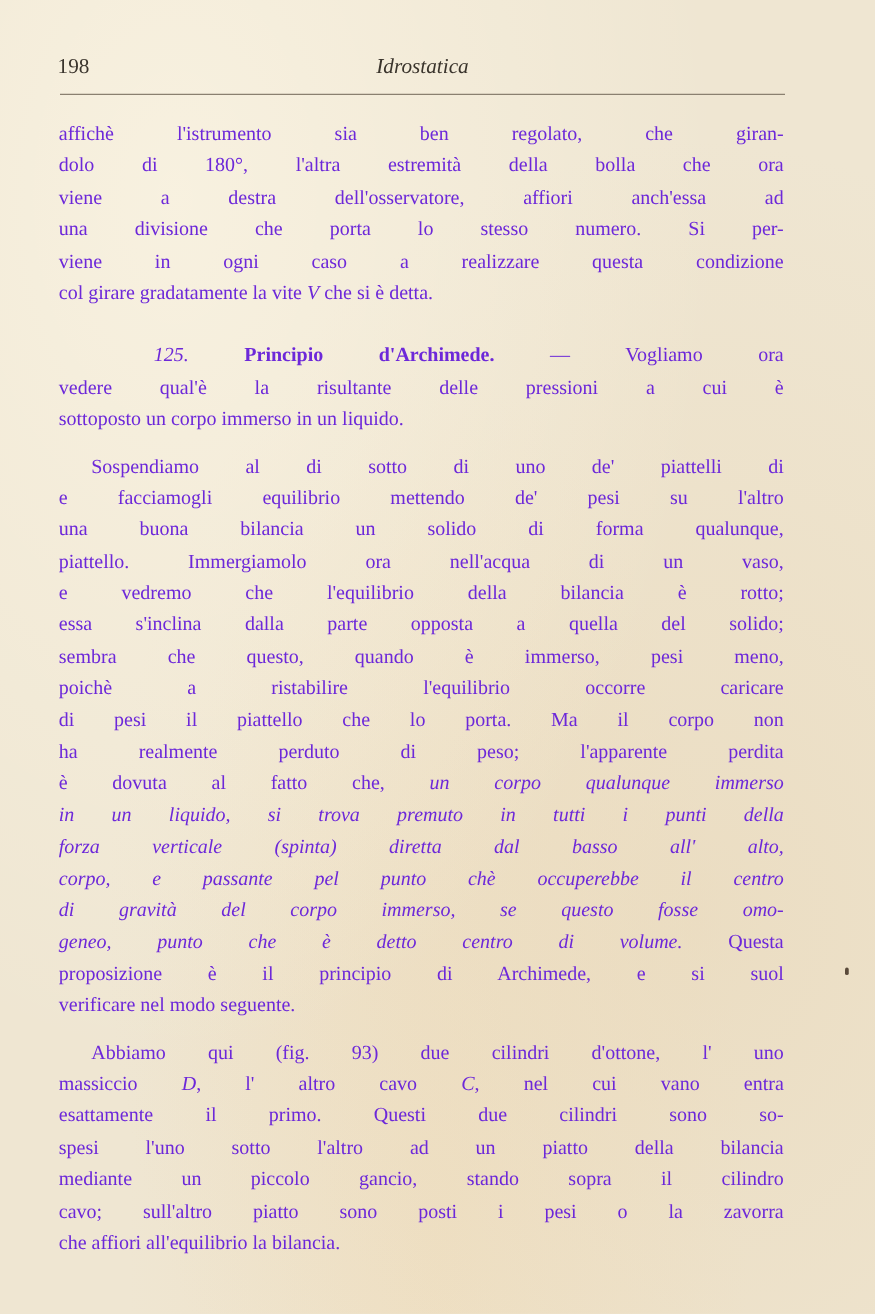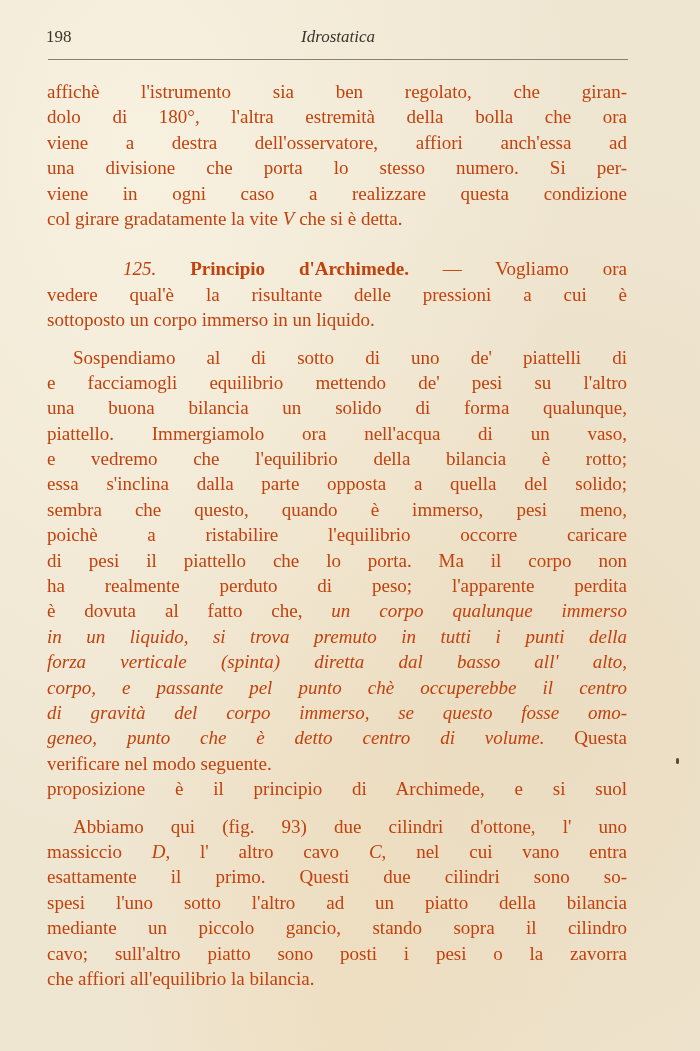--- a/index.html
+++ b/index.html
@@ -15,21 +15,21 @@
         radial-gradient(ellipse at 20% 15%, rgba(255,250,235,0.55), rgba(255,250,235,0) 55%),
         radial-gradient(ellipse at 80% 70%, rgba(230,210,175,0.45), rgba(230,210,175,0) 60%),
         radial-gradient(ellipse at 50% 95%, rgba(240,220,185,0.5), rgba(240,220,185,0) 50%);
       position: relative;
       font-family: "DejaVu Serif", "Liberation Serif", serif;
       color: #2a2622;
     }
     .page {
       position: absolute;
       left: 0;
-      top: 0;
+      top: 16px;
       width: 700px;
       height: 926px;
       text-decoration: underline;
     }
     .running-head {
       position: absolute;
       left: 46px;
       top: 27px;
       width: 584px;
       height: 26px;
@@ -65,25 +65,25 @@
       position: absolute;
       left: 47px;
       top: 79px;
       width: 580px;
     }
     .line {
       display: block;
       height: 25.4px;
       line-height: 25.4px;
       font-family: "Liberation Serif", serif;
-      font-size: 19px;
+      font-size: 16px;
       white-space: nowrap;
       text-align: justify;
       text-align-last: justify;
-      color: #c2410c;
+      color: #6d28d9;
     }
     .line.last {
       text-align: center;
       text-align-last: left;
     }
     .line.indent {
       padding-left: 26px;
       margin-top: 12px;
     }
     .line.indent-section {
@@ -131,22 +131,22 @@
       <div class="line"><span>sembra che questo, quando è immerso, pesi meno,</span></div>
       <div class="line"><span>poichè a ristabilire l'equilibrio occorre caricare</span></div>
       <div class="line"><span>di pesi il piattello che lo porta. Ma il corpo non</span></div>
       <div class="line"><span>ha realmente perduto di peso; l'apparente perdita</span></div>
       <div class="line"><span>è dovuta al fatto che, </span><span class="it">un corpo qualunque immerso</span></div>
       <div class="line"><span class="it">in un liquido, si trova premuto in tutti i punti della</span></div>
       <div class="line"><span class="it">forza verticale (spinta) diretta dal basso all' alto,</span></div>
       <div class="line"><span class="it">corpo, e passante pel punto chè occuperebbe il centro</span></div>
       <div class="line"><span class="it">di gravità del corpo immerso, se questo fosse omo-</span></div>
       <div class="line"><span class="it">geneo, punto che è detto centro di volume.</span><span> Questa</span></div>
+      <div class="line"><span>proposizione è il principio di Archimede, e si suol</span></div>
       <div class="line last"><span>verificare nel modo seguente.</span></div>
-      <div class="line"><span>proposizione è il principio di Archimede, e si suol</span></div>
       <div class="line indent"><span>Abbiamo qui (fig. 93) due cilindri d'ottone, l' uno</span></div>
       <div class="line"><span>massiccio </span><span class="it">D</span><span>, l' altro cavo </span><span class="it">C</span><span>, nel cui vano entra</span></div>
       <div class="line"><span>esattamente il primo. Questi due cilindri sono so-</span></div>
       <div class="line"><span>spesi l'uno sotto l'altro ad un piatto della bilancia</span></div>
       <div class="line"><span>mediante un piccolo gancio, stando sopra il cilindro</span></div>
       <div class="line"><span>cavo; sull'altro piatto sono posti i pesi o la zavorra</span></div>
       <div class="line last"><span>che affiori all'equilibrio la bilancia.</span></div>
     </div>
 
   <div class="speck"></div>

